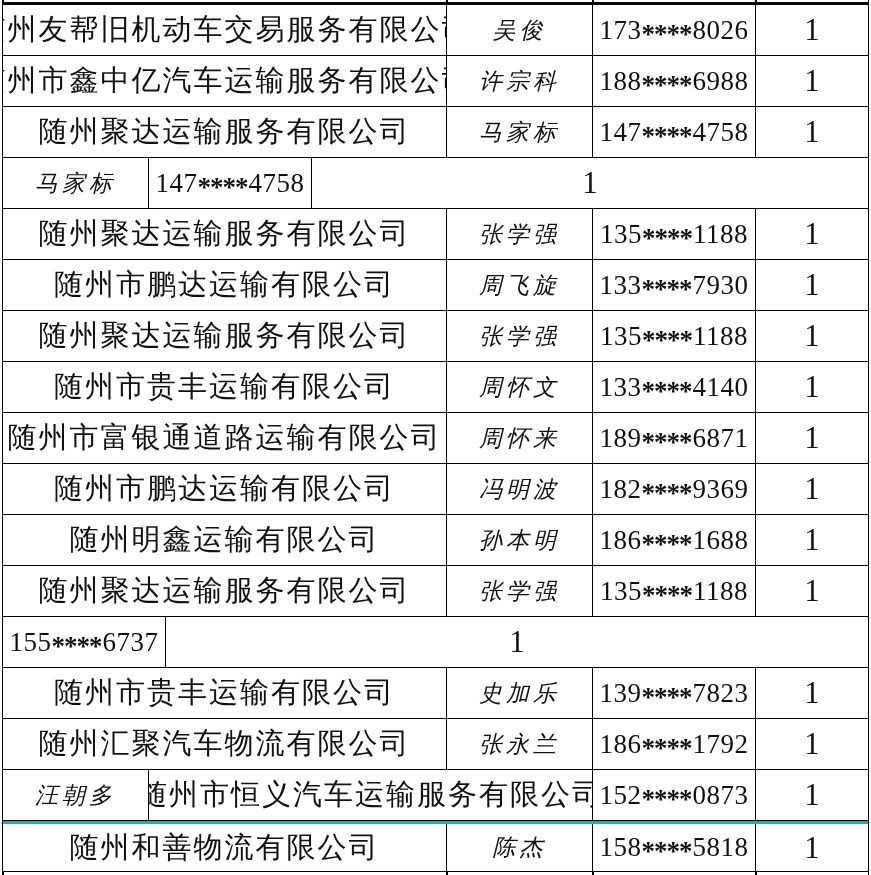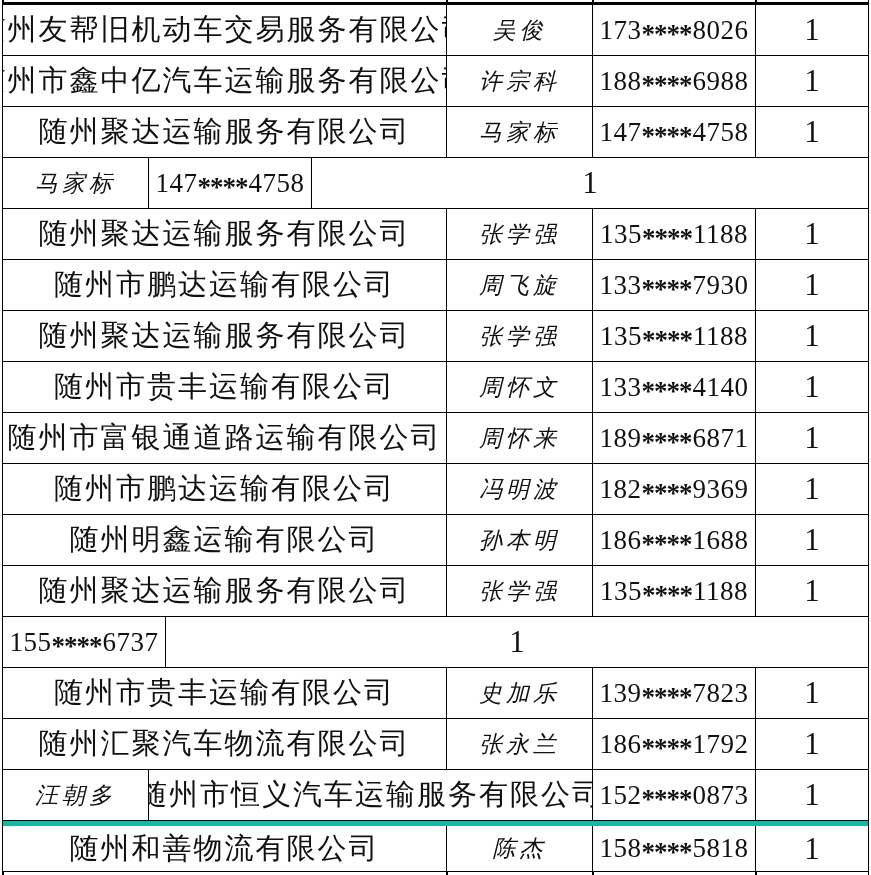--- a/index.html
+++ b/index.html
@@ -32,21 +32,21 @@
     border-top: 3px solid #000;
     background: #fff;
   }
   .row {
     display: flex;
     height: 51px;
     box-sizing: border-box;
     border-bottom: 1.5px solid #000;
   }
   .row.last-row {
-    border-top: 5px solid #14b8a6;   
+    border-top: 3px solid #14b8a6;   
     border-bottom: 1.8px solid #000;
   }
   .cell {
     box-sizing: border-box;
     border-right: 1.5px solid #000;
     display: flex;
     align-items: center;
     justify-content: center;
     white-space: nowrap;
     overflow: hidden;

